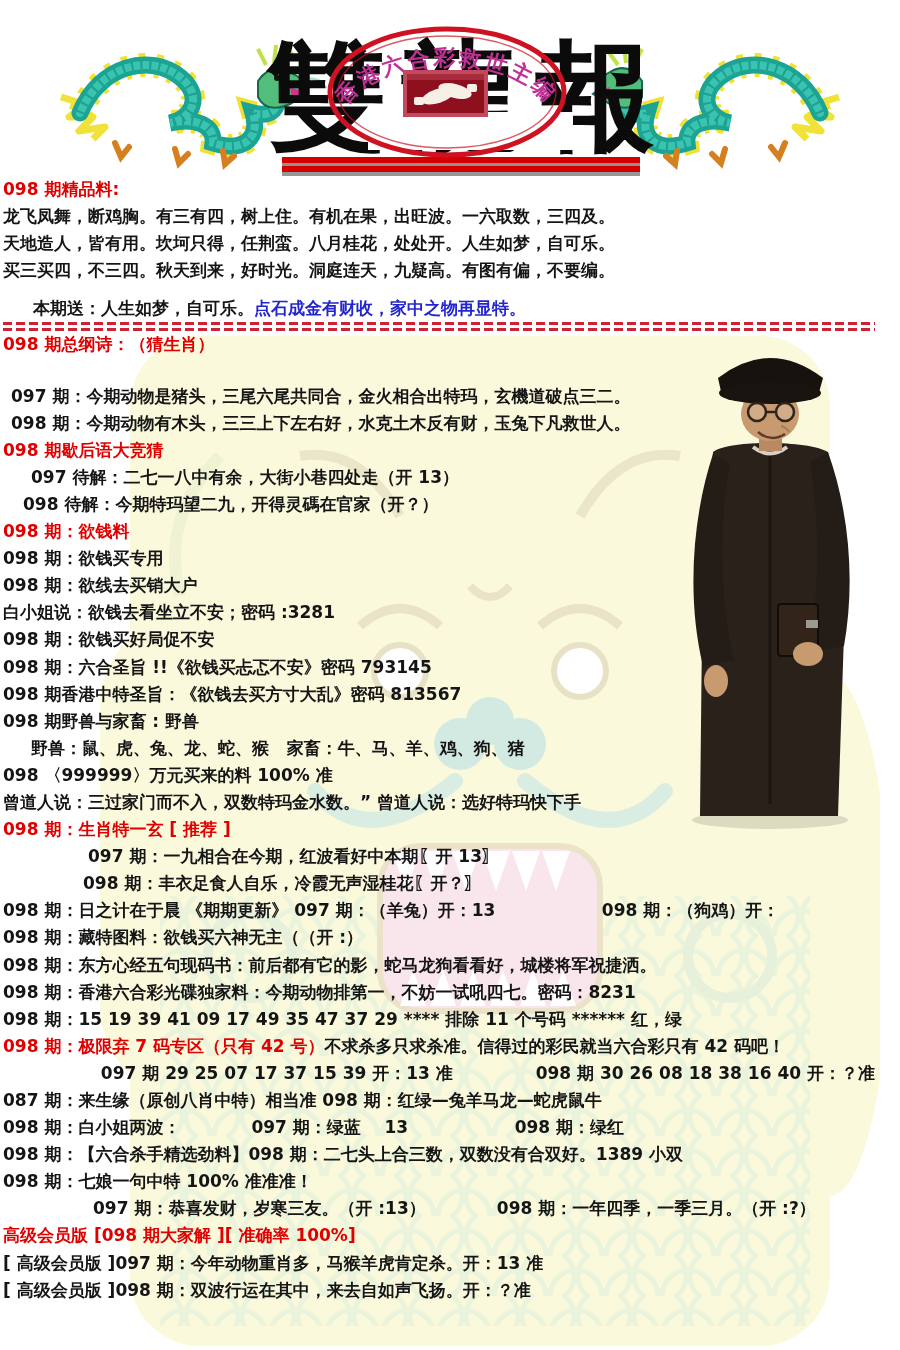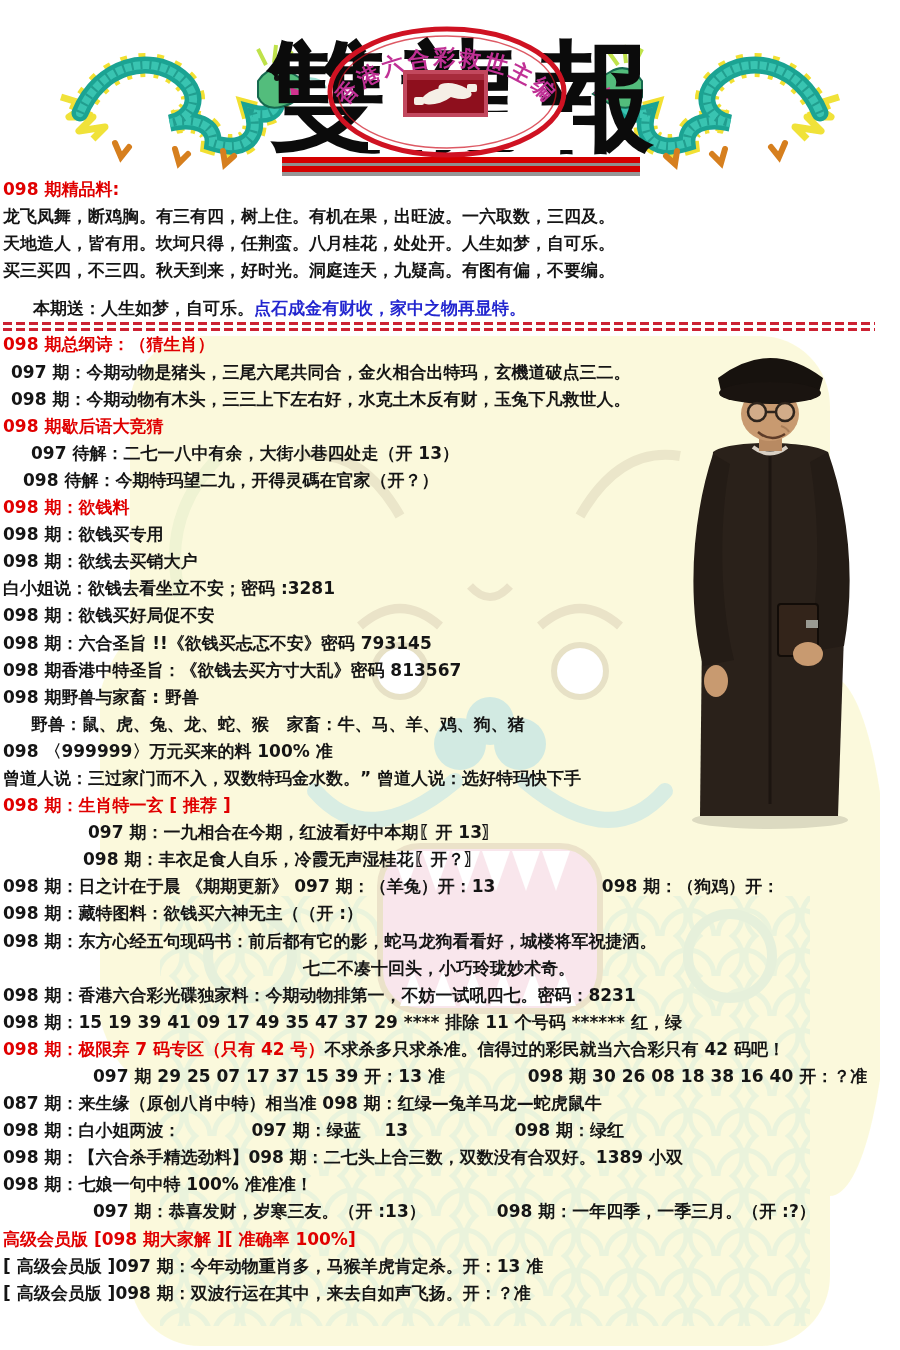--- a/index.html
+++ b/index.html
@@ -125,21 +125,21 @@
   </svg>
 
   <div class="content">
       <div class="line"><span class="c-r">098 期精品料:</span></div>
       <div class="line"><span class="c-k">龙飞凤舞，断鸡胸。有三有四，树上住。有机在果，出旺波。一六取数，三四及。</span></div>
       <div class="line"><span class="c-k">天地造人，皆有用。坎坷只得，任荆蛮。八月桂花，处处开。人生如梦，自可乐。</span></div>
       <div class="line"><span class="c-k">买三买四，不三四。秋天到来，好时光。洞庭连天，九疑高。有图有偏，不要编。</span></div>
       <div class="line" style="padding-left: 30px; margin-top: 11px;"><span class="c-k">本期送：人生如梦，自可乐。</span><span class="c-b">点石成金有财收，家中之物再显特。</span></div>
       <div class="line sepline"><div class="sepbar"></div></div>
       <div class="line"><span class="c-r">098 期总纲诗：（猜生肖）</span></div>
-      <div class="line" style="padding-left: 8px;"><span class="c-k">097 期：今期动物是猪头，三尾六尾共同合，金火相合出特玛，玄機道破点三二。</span></div>
+      <div class="line" style="padding-left: 8px; margin-top: 24px;"><span class="c-k">097 期：今期动物是猪头，三尾六尾共同合，金火相合出特玛，玄機道破点三二。</span></div>
       <div class="line" style="padding-left: 8px;"><span class="c-k">098 期：今期动物有木头，三三上下左右好，水克土木反有财，玉兔下凡救世人。</span></div>
       <div class="line"><span class="c-r">098 期歇后语大竞猜</span></div>
       <div class="line" style="padding-left: 28px;"><span class="c-k">097 待解：二七一八中有余，大街小巷四处走（开 13）</span></div>
       <div class="line" style="padding-left: 20px;"><span class="c-k">098 待解：今期特玛望二九，开得灵碼在官家（开？）</span></div>
       <div class="line"><span class="c-r">098 期：欲钱料</span></div>
       <div class="line"><span class="c-k">098 期：欲钱买专用</span></div>
       <div class="line"><span class="c-k">098 期：欲线去买销大户</span></div>
       <div class="line"><span class="c-k">白小姐说：欲钱去看坐立不安；密码 :3281</span></div>
       <div class="line"><span class="c-k">098 期：欲钱买好局促不安</span></div>
       <div class="line"><span class="c-k">098 期：六合圣旨 !!《欲钱买忐忑不安》密码 793145</span></div>
@@ -147,25 +147,24 @@
       <div class="line"><span class="c-k">098 期野兽与家畜 : 野兽</span></div>
       <div class="line" style="padding-left: 28px;"><span class="c-k">野兽：鼠、虎、兔、龙、蛇、猴   家畜：牛、马、羊、鸡、狗、猪</span></div>
       <div class="line"><span class="c-k">098 〈999999〉万元买来的料 100% 准</span></div>
       <div class="line"><span class="c-k">曾道人说：三过家门而不入，双数特玛金水数。” 曾道人说：选好特玛快下手</span></div>
       <div class="line"><span class="c-r">098 期：生肖特一玄 [ 推荐 ]</span></div>
       <div class="line" style="padding-left: 85px;"><span class="c-k">097 期：一九相合在今期，红波看好中本期〖开 13〗</span></div>
       <div class="line" style="padding-left: 80px;"><span class="c-k">098 期：丰衣足食人自乐，冷霞无声湿桂花〖开？〗</span></div>
       <div class="line"><span class="c-k">098 期：日之计在于晨 《期期更新》 097 期：（羊兔）开：13                  098 期：（狗鸡）开：</span></div>
       <div class="line"><span class="c-k">098 期：藏特图料：欲钱买六神无主（（开 :）</span></div>
       <div class="line"><span class="c-k">098 期：东方心经五句现码书：前后都有它的影，蛇马龙狗看看好，城楼将军祝捷洒。</span></div>
-      <div class="line" style="text-align: center;"><span class="c-k">七二不凑十回头，小巧玲珑妙术奇。</span></div>
       <div class="line"><span class="c-k">098 期：香港六合彩光碟独家料：今期动物排第一，不妨一试吼四七。密码：8231</span></div>
       <div class="line"><span class="c-k">098 期：15 19 39 41 09 17 49 35 47 37 29 **** 排除 11 个号码 ****** 红，绿</span></div>
       <div class="line"><span class="c-r">098 期：极限弃 7 码专区（只有 42 号）</span><span class="c-k">不求杀多只求杀准。信得过的彩民就当六合彩只有 42 码吧！</span></div>
-      <div class="line" style="padding-left: 90px;"><span class="c-k">097 期 29 25 07 17 37 15 39 开：13 准              098 期 30 26 08 18 38 16 40 开：？准</span></div>
+      <div class="line" style="padding-left: 90px; text-align: right;"><span class="c-k">097 期 29 25 07 17 37 15 39 开：13 准              098 期 30 26 08 18 38 16 40 开：？准</span></div>
       <div class="line"><span class="c-k">087 期：来生缘（原创八肖中特）相当准 098 期：红绿—兔羊马龙—蛇虎鼠牛</span></div>
       <div class="line"><span class="c-k">098 期：白小姐两波：            097 期：绿蓝    13                  098 期：绿红</span></div>
       <div class="line"><span class="c-k">098 期：【六合杀手精选劲料】098 期：二七头上合三数，双数没有合双好。1389 小双</span></div>
       <div class="line"><span class="c-k">098 期：七娘一句中特 100% 准准准！</span></div>
       <div class="line" style="padding-left: 90px;"><span class="c-k">097 期：恭喜发财，岁寒三友。（开 :13）            098 期：一年四季，一季三月。（开 :?）</span></div>
       <div class="line"><span class="c-r">高级会员版 [098 期大家解 ][ 准确率 100%]</span></div>
       <div class="line"><span class="c-k">[ 高级会员版 ]097 期：今年动物重肖多，马猴羊虎肯定杀。开：13 准</span></div>
       <div class="line"><span class="c-k">[ 高级会员版 ]098 期：双波行运在其中，来去自如声飞扬。开：？准</span></div>
     </div>
 

